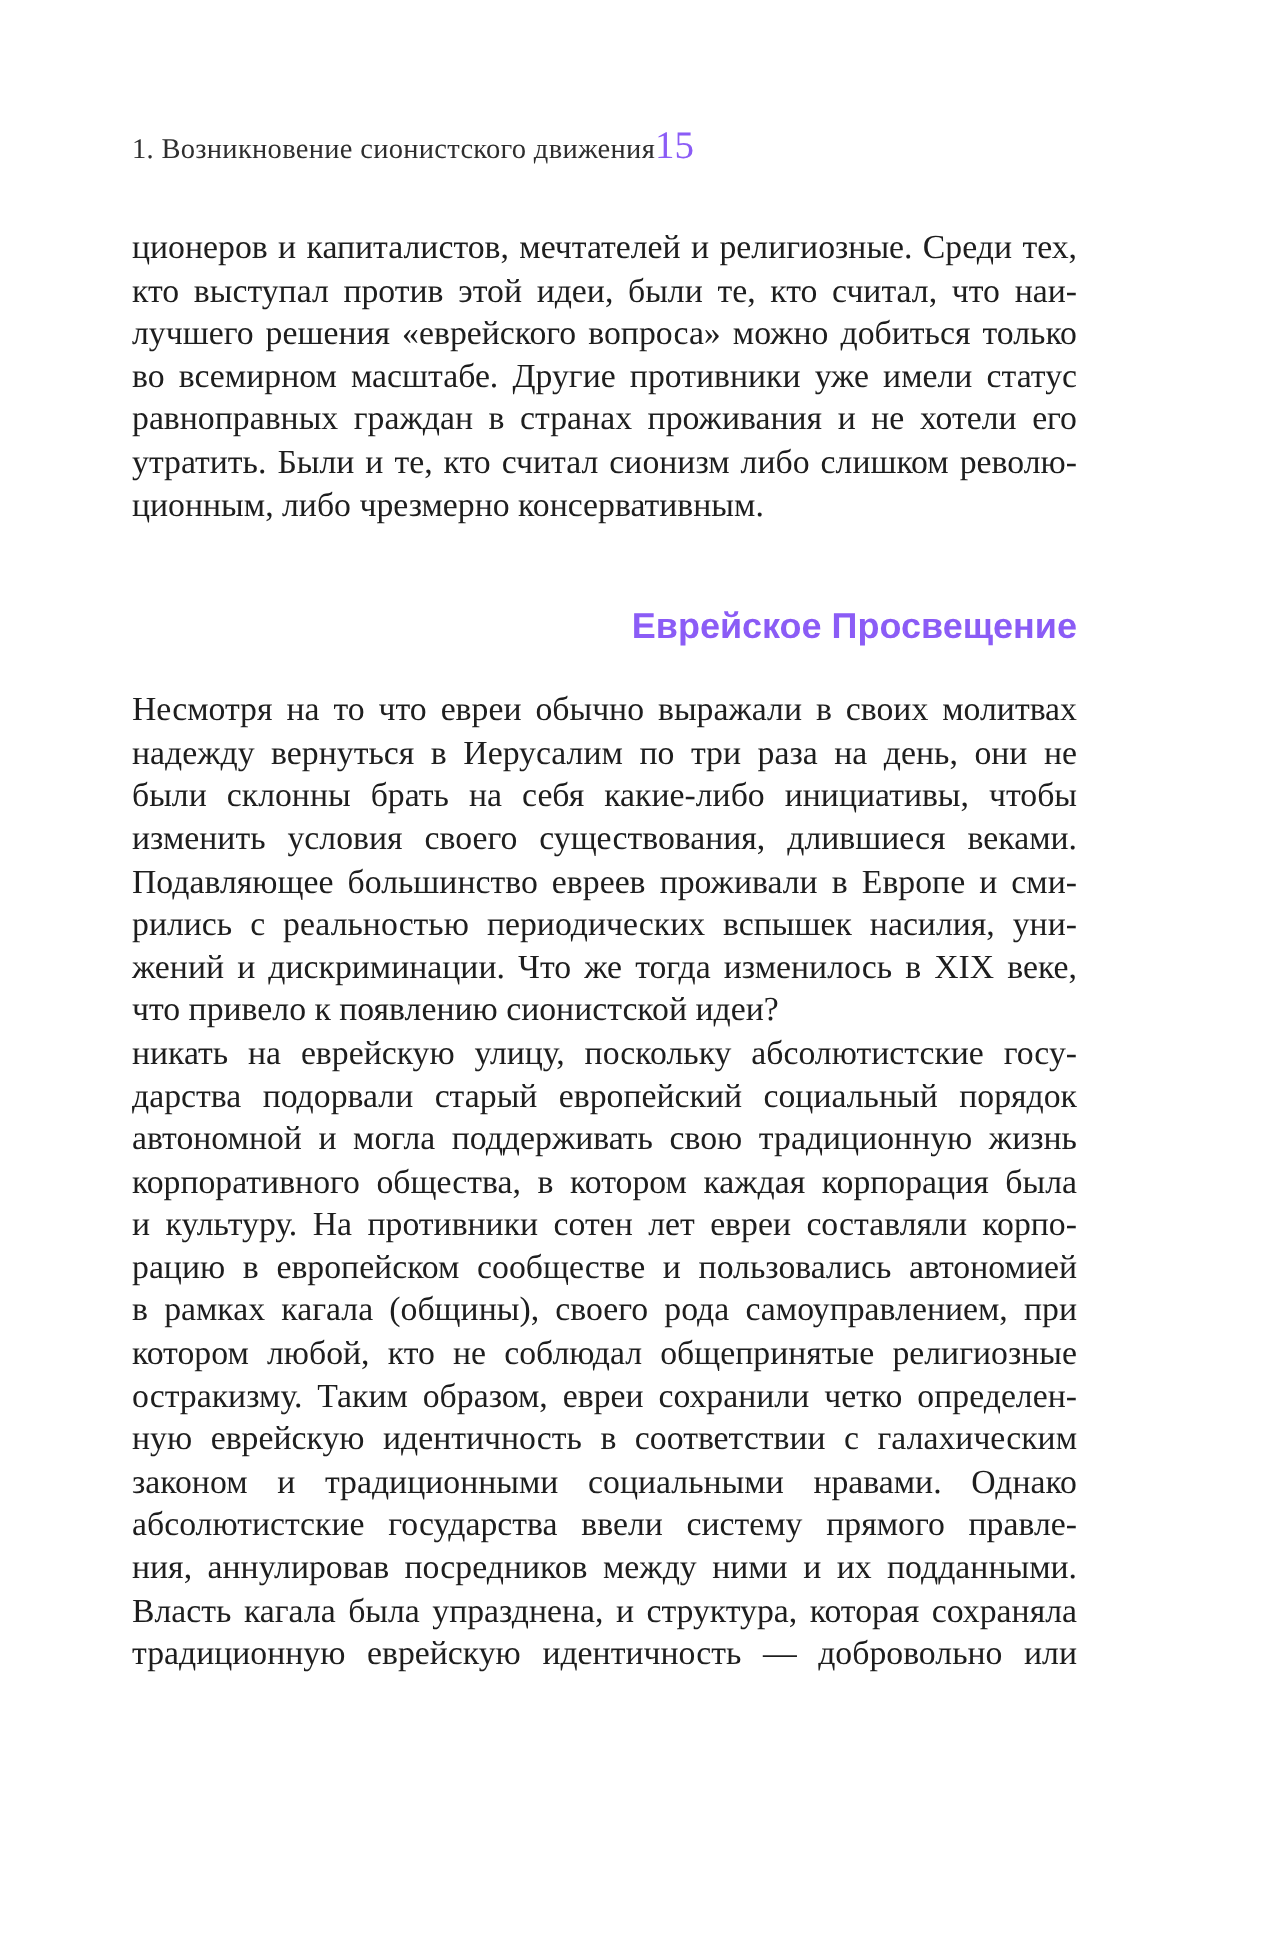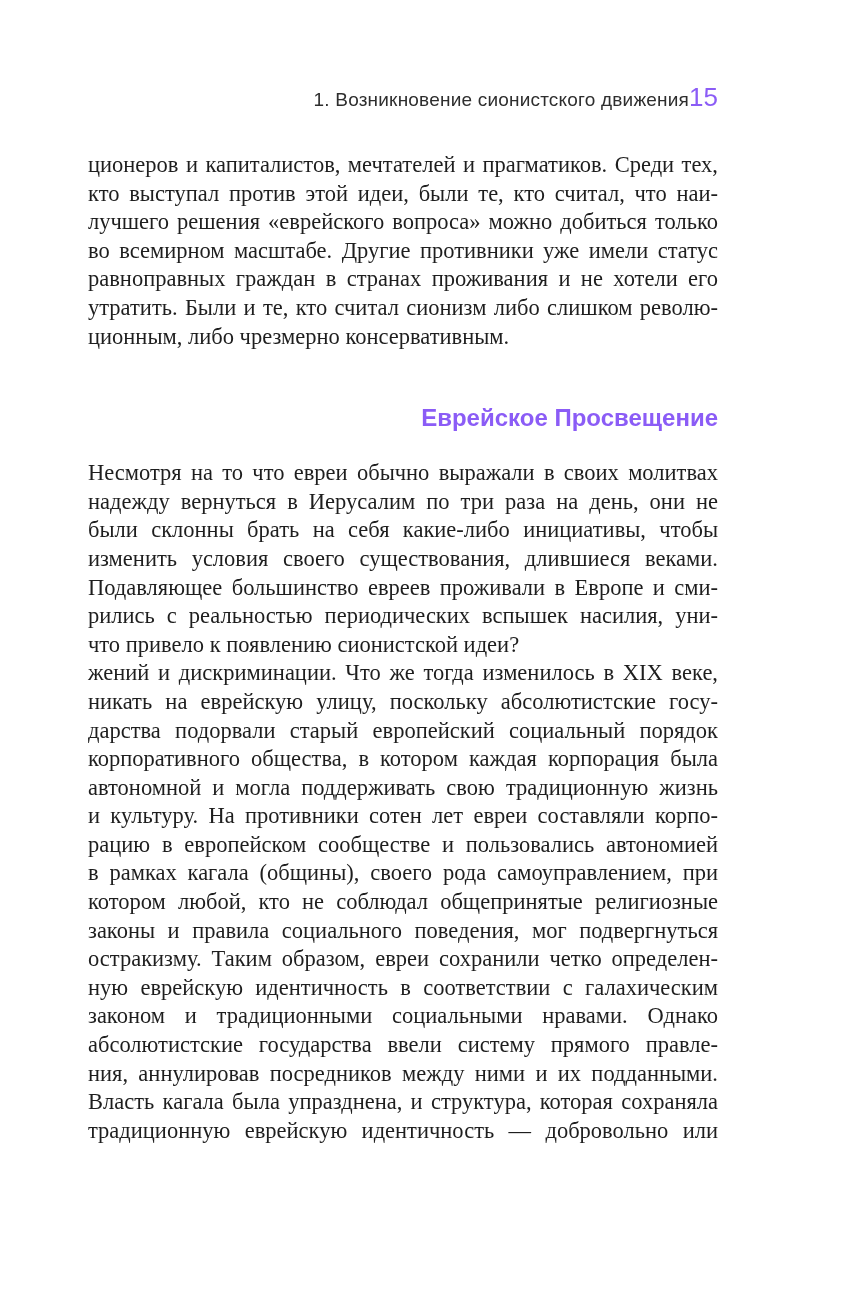--- a/index.html
+++ b/index.html
@@ -13,23 +13,23 @@
     height: 1299px;
     box-sizing: border-box;
     background: #ffffff;
     padding: 84px 138px 0 88px;
     overflow: hidden;
     font-family: "Liberation Serif", serif;
     color: #1e1e1e;
   }
   .header-row {
     display: flex;
-    justify-content: flex-end;
+    justify-content: flex-start;
     align-items: baseline;
-    font-family: Liberation Sans, sans-serif;
+    font-family: Liberation Serif, serif;
     line-height: 26px;
   }
   .header-title {
     font-size: 19px;
     color: #2e2e2e;
     letter-spacing: 0.2px;
   }
   .page-number {
     font-size: 26px;
     color: #8b5cf6;
@@ -62,52 +62,51 @@
 <div class="page">
 
   <div class="header-row">
     <span class="header-title">1. Возникновение сионистского движения</span>
     <span class="page-number">15</span>
   </div>
 
   <div class="body-text">
 
     <div class="para para-continuation" id="para-before">
-        <div class="line just">ционеров и капиталистов, мечтателей и прагматиков. Среди тех,</div>
+        <div class="line just">ционеров и капиталистов, мечтателей и религиозные. Среди тех,</div>
         <div class="line just">кто выступал против этой идеи, были те, кто считал, что наи-</div>
         <div class="line just">лучшего решения «еврейского вопроса» можно добиться только</div>
         <div class="line just">во всемирном масштабе. Другие противники уже имели статус</div>
         <div class="line just">равноправных граждан в странах проживания и не хотели его</div>
         <div class="line just">утратить. Были и те, кто считал сионизм либо слишком револю-</div>
         <div class="line">ционным, либо чрезмерно консервативным.</div>
       </div>
 
     <h2 class="section-heading">Еврейское Просвещение</h2>
 
     <div id="paras-after">
         <div class="para">
           <div class="line just">Несмотря на то что евреи обычно выражали в своих молитвах</div>
           <div class="line just">надежду вернуться в Иерусалим по три раза на день, они не</div>
           <div class="line just">были склонны брать на себя какие-либо инициативы, чтобы</div>
           <div class="line just">изменить условия своего существования, длившиеся веками.</div>
           <div class="line just">Подавляющее большинство евреев проживали в Европе и сми-</div>
           <div class="line just">рились с реальностью периодических вспышек насилия, уни-</div>
+          <div class="line just">жений и дискриминации. Что же тогда изменилось в XIX веке,</div>
           <div class="line">что привело к появлению сионистской идеи?</div>
-          <div class="line just">жений и дискриминации. Что же тогда изменилось в XIX веке,</div>
         </div>
         <div class="para">
           <div class="line just">никать на еврейскую улицу, поскольку абсолютистские госу-</div>
           <div class="line just">дарства подорвали старый европейский социальный порядок</div>
+          <div class="line just">автономной и могла поддерживать свою традиционную жизнь</div>
           <div class="line just">корпоративного общества, в котором каждая корпорация была</div>
-          <div class="line just">автономной и могла поддерживать свою традиционную жизнь</div>
           <div class="line just">и культуру. На противники сотен лет евреи составляли корпо-</div>
           <div class="line just">рацию в европейском сообществе и пользовались автономией</div>
           <div class="line just">в рамках кагала (общины), своего рода самоуправлением, при</div>
           <div class="line just">котором любой, кто не соблюдал общепринятые религиозные</div>
-          <div class="line just">законы и правила социального поведения, мог подвергнуться</div>
           <div class="line just">остракизму. Таким образом, евреи сохранили четко определен-</div>
           <div class="line just">ную еврейскую идентичность в соответствии с галахическим</div>
           <div class="line just">законом и традиционными социальными нравами. Однако</div>
           <div class="line just">абсолютистские государства ввели систему прямого правле-</div>
           <div class="line just">ния, аннулировав посредников между ними и их подданными.</div>
           <div class="line just">Власть кагала была упразднена, и структура, которая сохраняла</div>
           <div class="line just">традиционную еврейскую идентичность — добровольно или</div>
         </div>
       </div>
 

